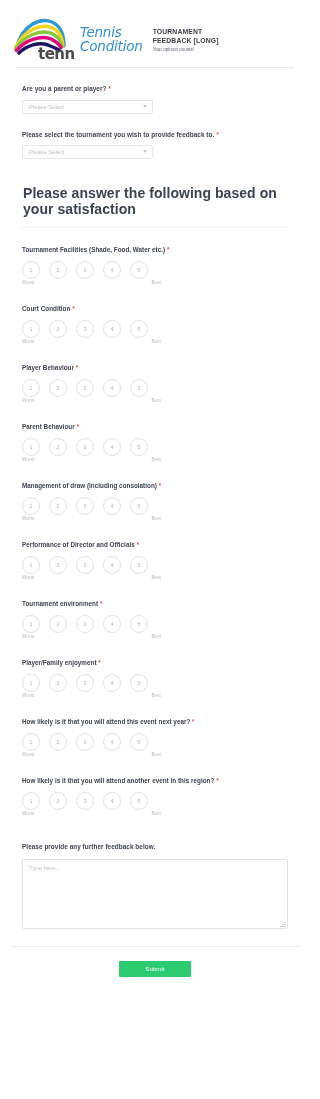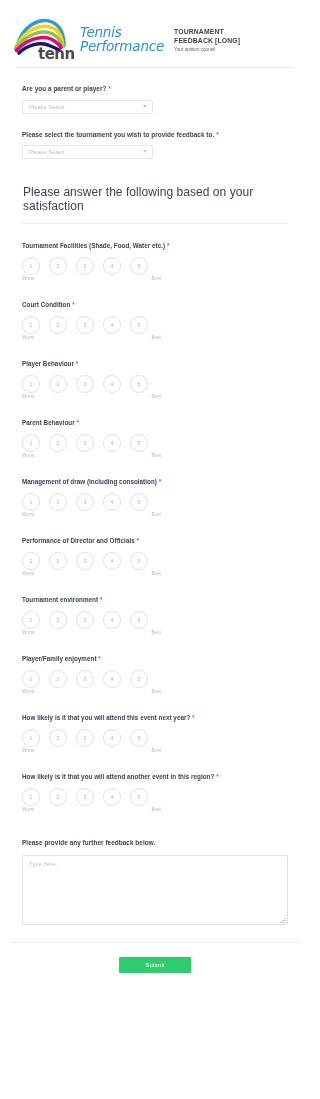--- a/index.html
+++ b/index.html
@@ -92,22 +92,22 @@
     top: 5px;
     width: 0; height: 0;
     border-left: 2.6px solid transparent;
     border-right: 2.6px solid transparent;
     border-top: 3px solid #c3c7d1;
   }
 
   
   .section { padding-top: 26px; }
   .section-title {
-    font-size: 12px;
-    font-weight: normal;
+    font-size: 14px;
+    font-weight: bold;
     color: #3b4250;
     letter-spacing: 0.05px;
     padding-left: 1px;
   }
   .section-rule {
     height: 1px;
     background: #eceef2;
     margin-top: 10px;
   }
 
@@ -225,21 +225,21 @@
           <path d="M6 62 C 18 20, 52 4, 76 14 C 94 22, 100 42, 100 62" fill="none" stroke="#2e9bd8" stroke-width="7" stroke-linecap="round"></path>
           <path d="M4 64 C 20 30, 54 16, 78 26 C 92 33, 97 47, 98 62" fill="none" stroke="#f4d318" stroke-width="7" stroke-linecap="round"></path>
           <path d="M3 67 C 22 40, 54 28, 76 37 C 88 43, 94 52, 96 63" fill="none" stroke="#8cc63f" stroke-width="7" stroke-linecap="round"></path>
           <path d="M5 71 C 24 49, 54 40, 74 48 C 85 54, 91 58, 94 65" fill="none" stroke="#e5007d" stroke-width="7" stroke-linecap="round"></path>
           <path d="M10 76 C 26 60, 50 54, 68 60 C 78 64, 85 67, 90 70" fill="none" stroke="#1b1464" stroke-width="7" stroke-linecap="round"></path>
           <text x="48" y="88" font-family="DejaVu Sans, sans-serif" font-size="30" font-weight="bold" fill="#4a4a4a" letter-spacing="-1">tennis</text>
         </svg>
       </span>
       <div class="brand-text">
         <span>Tennis</span>
-        <span>Performance</span>
+        <span>Condition</span>
       </div>
     </div>
     <div class="title-block">
       <div class="form-title">TOURNAMENT</div>
       <div class="form-title">FEEDBACK [LONG]</div>
       <div class="form-subtitle">Your opinion counts!</div>
     </div>
   </div>
   <div class="header-rule"></div>
 

